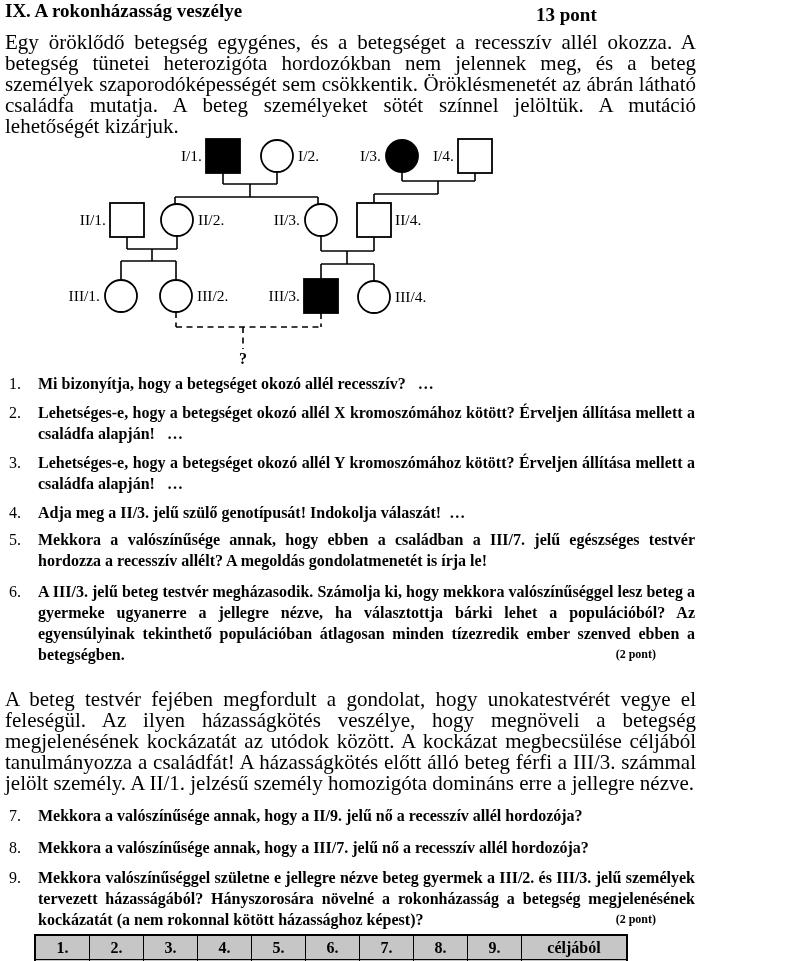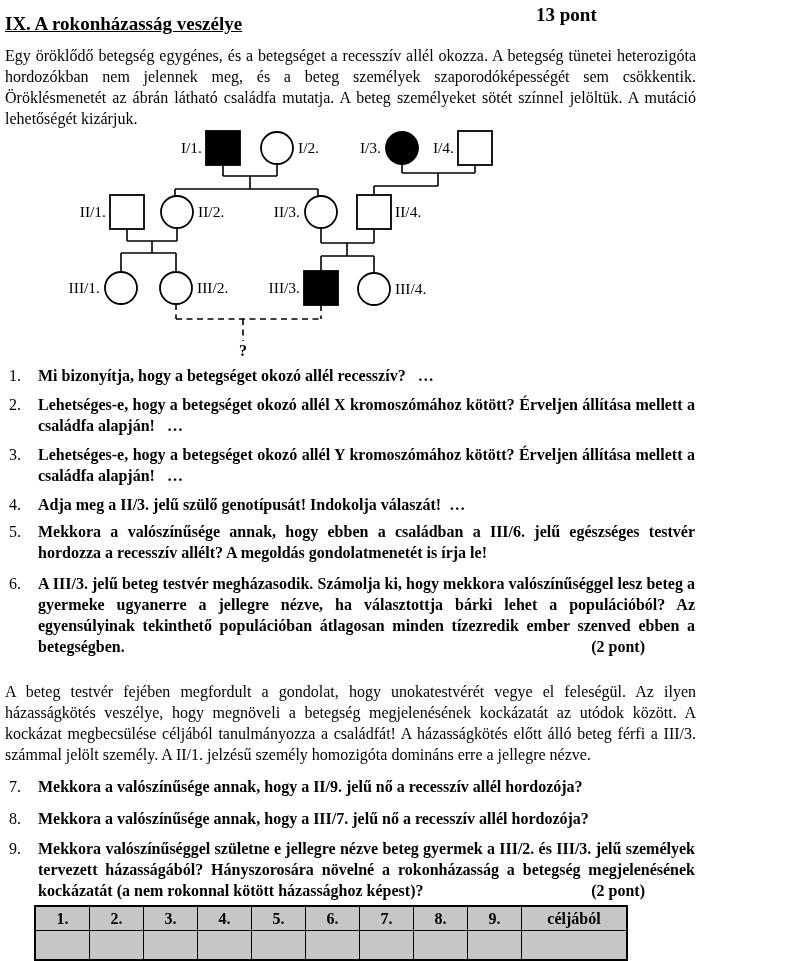--- a/index.html
+++ b/index.html
@@ -1,34 +1,34 @@
 <!DOCTYPE html>
 <html><head>
 <meta charset="utf-8">
 <style>
   html,body{margin:0;padding:0;background:#fff;}
   .page{
     width:804px;height:961px;position:relative;background:#ffffff;
     font-family:"Liberation Serif","DejaVu Serif",serif;color:#000;overflow:hidden;
   }
   .content{margin-left:5px;width:691px;}
-  .hdr{position:relative;padding-top:13px;height:26px;text-decoration:underline;}
+  .hdr{position:relative;padding-top:0;height:26px;}
   .hdr .title{font-weight:bold;font-size:19px;}
   .hdr .pts{position:absolute;left:531px;top:4px;font-weight:bold;font-size:19px;}
-  .para{font-size:16px;line-height:21px;text-align:justify;width:691px;}
+  .para{font-size:21px;line-height:21px;text-align:justify;width:691px;}
   .intro{margin-top:6px;}
   .mid{margin-top:24px;}
   .pedigree-wrap{margin-left:55px;margin-top:0;text-align:right;}
   svg{display:block;}
   .plabel{font-family:"Liberation Serif","DejaVu Serif",serif;font-size:15.5px;fill:#000;}
   .qmark{font-family:"Liberation Serif","DejaVu Serif",serif;font-size:16px;font-weight:bold;fill:#000;}
   .q{display:flex;align-items:flex-start;}
   .qnum{width:33px;flex:0 0 33px;padding-left:4px;box-sizing:border-box;font-size:16px;line-height:21px;}
   .qtext{width:657px;font-size:16px;line-height:21px;text-align:justify;position:relative;font-weight:bold;}
-  .qpoints{position:absolute;right:50px;bottom:0;font-size:16px;margin-left:40px;}
+  .qpoints{position:absolute;right:39px;bottom:0;font-size:12px;margin-left:40px;}
   #q1{margin-top:6px;}#q2{margin-top:8px;}#q3{margin-top:8px;}#q4{margin-top:8px;}
   #q5{margin-top:6px;}#q6{margin-top:10px;}
   #q7{margin-top:11px;}#q8{margin-top:11px;}#q9{margin-top:9px;}
   table.score{border-collapse:collapse;margin-left:29px;margin-top:4px;background:#c6c6c6;border:2.5px solid #000;}
   table.score th,table.score td{border:1.6px solid #000;text-align:center;padding:0;}
   table.score th{font-size:16px;font-weight:bold;height:23px;}
   table.score td{height:28px;}
   .coln{width:53px;}
   .colw{width:104px;}
 </style>
@@ -118,21 +118,21 @@
         <div class="q" id="q3">
           <span class="qnum">3.</span>
           <div class="qtext">Lehetséges-e, hogy a betegséget okozó allél Y kromoszómához kötött? Érveljen állítása mellett a családfa alapján!&nbsp;&nbsp;&nbsp;…</div>
         </div>
         <div class="q" id="q4">
           <span class="qnum">4.</span>
           <div class="qtext">Adja meg a II/3. jelű szülő genotípusát! Indokolja válaszát!&nbsp;&nbsp;…</div>
         </div>
         <div class="q" id="q5">
           <span class="qnum">5.</span>
-          <div class="qtext">Mekkora a valószínűsége annak, hogy ebben a családban a III/6. jelű egészséges testvér hordozza a recesszív allélt? A megoldás gondolatmenetét is írja le!</div>
+          <div class="qtext">Mekkora a valószínűsége annak, hogy ebben a családban a III/7. jelű egészséges testvér hordozza a recesszív allélt? A megoldás gondolatmenetét is írja le!</div>
         </div>
         <div class="q" id="q6">
           <span class="qnum">6.</span>
           <div class="qtext">A III/3. jelű beteg testvér megházasodik. Számolja ki, hogy mekkora valószínűséggel lesz beteg a gyermeke ugyanerre a jellegre nézve, ha választottja bárki lehet a populációból? Az egyensúlyinak tekinthető populációban átlagosan minden tízezredik ember szenved ebben a betegségben.<span class="qpoints">(2 pont)</span></div>
         </div>
       </div>
 
     <div class="para mid">A beteg testvér fejében megfordult a gondolat, hogy unokatestvérét vegye el feleségül. Az ilyen házasságkötés veszélye, hogy megnöveli a betegség megjelenésének kockázatát az utódok között. A kockázat megbecsülése céljából tanulmányozza a családfát! A házasságkötés előtt álló beteg férfi a III/3. számmal jelölt személy. A II/1. jelzésű személy homozigóta domináns erre a jellegre nézve.</div>
 
     <div id="qlist2">

